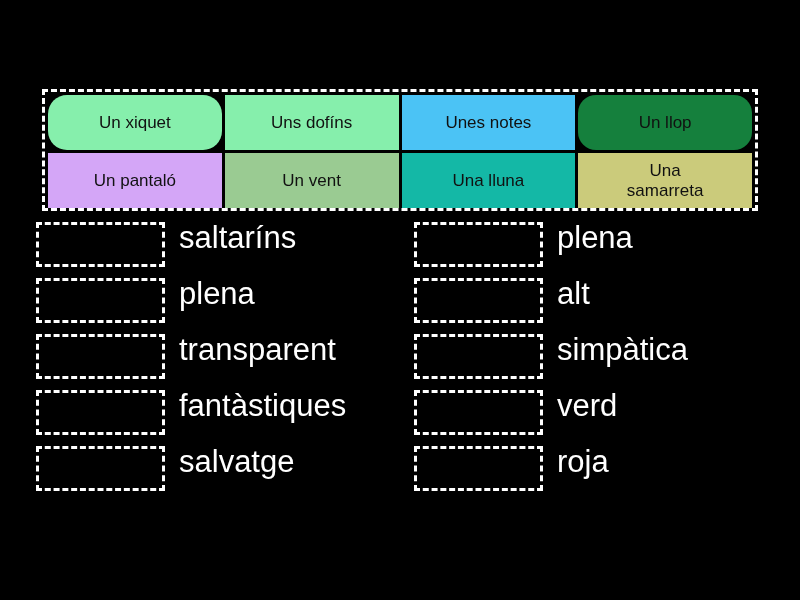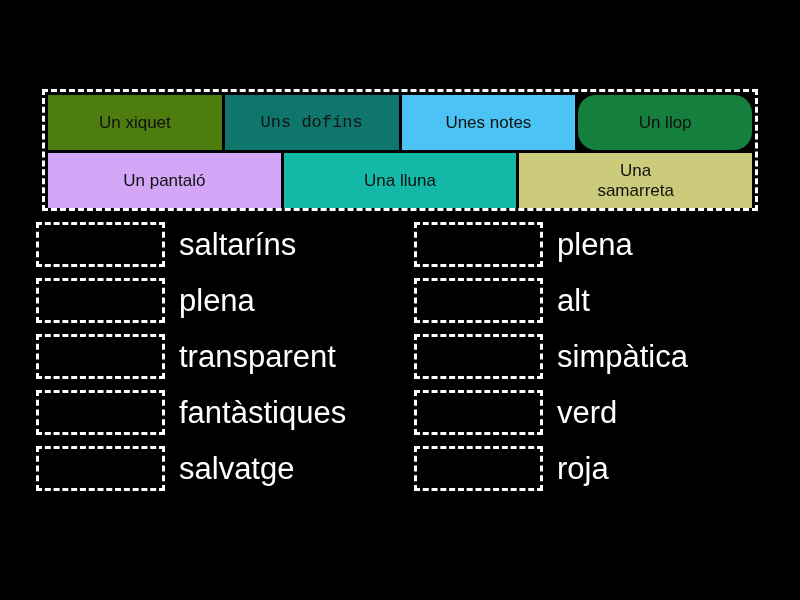--- a/index.html
+++ b/index.html
@@ -61,21 +61,21 @@
   .answer-col {
     position: absolute;
     top: 0;
     width: 390px;
   }
   #answer-col-left  { left: 36px; }
   #answer-col-right { left: 414px; }
 
   .answer-row {
     display: flex;
-    align-items: center;
+    align-items: flex-start;
     height: 45px;
     margin-bottom: 11px;
   }
   .drop-zone {
     width: 129px;
     height: 45px;
     box-sizing: border-box;
     border: 3px dashed #ffffff;
     flex: 0 0 129px;
   }
@@ -88,28 +88,29 @@
     font-family: "Liberation Sans", sans-serif;
     user-select: none;
   }
 </style>
 </head>
 <body style="background-color: rgb(0, 0, 0);">
 
 <div id="word-bank">
 
   <div class="bank-row">
-    <div class="tile" style="background-color: #4d7c0f;">Un xiquet</div>
-    <div class="tile" style="background-color: #0f766e; font-family: Liberation Mono, monospace;">Uns dofíns</div>
+    <div class="tile" style="background-color: #86efac; border-radius: 19px;">Un xiquet</div>
+    <div class="tile" style="background-color: #86efac;">Uns dofíns</div>
     <div class="tile" style="background-color: rgb(75, 195, 245);">Unes notes</div>
     <div class="tile" style="background-color: #15803d; border-radius: 18px;">Un llop</div>
   </div>
 
   <div class="bank-row">
     <div class="tile" style="background-color: rgb(212, 166, 247);">Un pantaló</div>
+    <div class="tile" style="background-color: rgb(154, 203, 146);">Un vent</div>
     <div class="tile" style="background-color: #14b8a6;">Una lluna</div>
     <div class="tile" style="background-color: rgb(203, 203, 123);">Una
 samarreta</div>
   </div>
 
 </div>
 
 <div id="answer-area">
 
   <div class="answer-col" id="answer-col-left">

